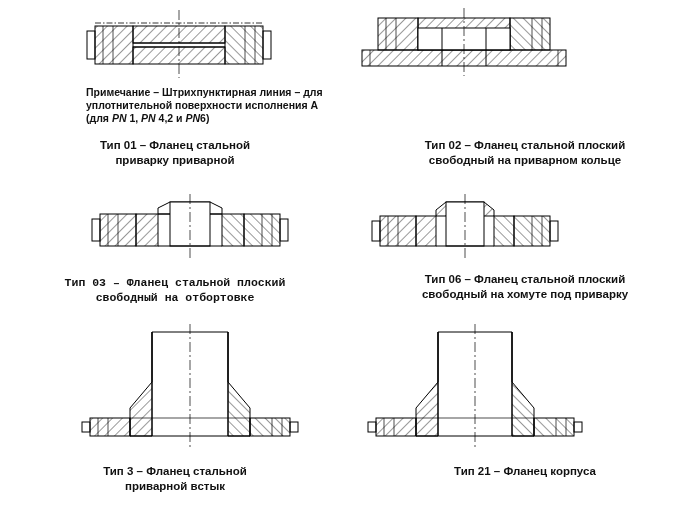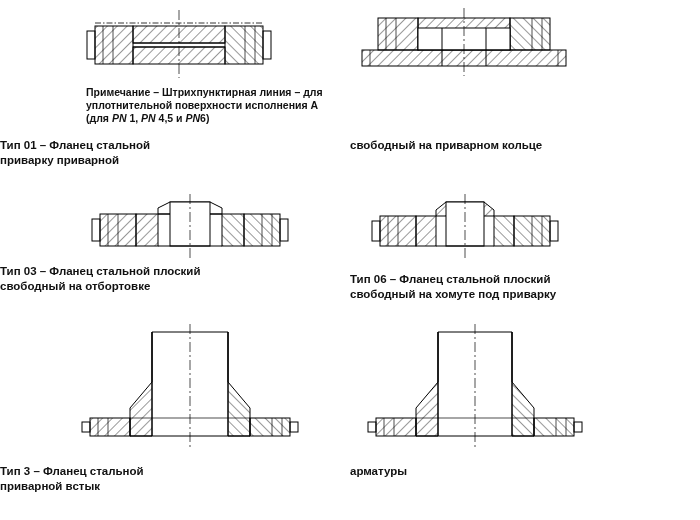--- a/index.html
+++ b/index.html
@@ -22,21 +22,21 @@
   }
   .cell {
     position: absolute;
     width: 350px;
   }
   .fig {
     position: relative;
     width: 350px;
   }
   .cap {
-    text-align: left;
+    text-align: center;
     font-size: 11.5px;
     line-height: 14.5px;
     font-weight: bold;
     color: #111;
   }
   .note {
     position: absolute;
     left: 86px;
     top: 86px;
     width: 270px;
@@ -126,29 +126,30 @@
 
         <line x1="114" y1="4" x2="114" y2="72" class="ctr"></line>
       </svg>
     </div>
   </div>
 
   <div class="note">
     <div>Примечание – Штрихпунктирная линия – для</div>
     <div>уплотнительной поверхности исполнения А</div>
     <div>
-      <span>(для </span><i>PN</i><span> 1, </span><i>PN</i><span> 4,5 и </span><i>PN</i><span>6)</span>
+      <span>(для </span><i>PN</i><span> 1, </span><i>PN</i><span> 4,2 и </span><i>PN</i><span>6)</span>
     </div>
   </div>
 
   <div class="cell cap" style="left:0px; top:138px;">
     <div>Тип 01 – Фланец стальной</div>
     <div>приварку приварной</div>
   </div>
   <div class="cell cap" style="left:350px; top:138px;">
+    <div>Тип 02 – Фланец стальной плоский</div>
     <div>свободный на приварном кольце</div>
   </div>
 
   <div class="cell" style="left:0px; top:192px;">
     <div class="fig">
       <svg width="350" height="70" viewBox="0 0 350 70">
 
         <rect x="100" y="22" width="36" height="32" fill="url(#h45a)" stroke="#000" stroke-width="1"></rect>
         <rect x="136" y="22" width="22" height="32" fill="url(#h45a)" stroke="#000" stroke-width="1"></rect>
 
@@ -194,21 +195,21 @@
         <line x1="38" y1="24" x2="38" y2="54" class="thin"></line>
         <line x1="48" y1="24" x2="48" y2="54" class="thin"></line>
         <line x1="182" y1="24" x2="182" y2="54" class="thin"></line>
         <line x1="192" y1="24" x2="192" y2="54" class="thin"></line>
 
         <line x1="115" y1="2" x2="115" y2="66" class="ctr"></line>
       </svg>
     </div>
   </div>
 
-  <div class="cell cap" style="left:0px; top:264px;">
+  <div class="cell cap" style="left:0px; top:276px;font-family:Liberation Mono, monospace;">
     <div>Тип 03 – Фланец стальной плоский</div>
     <div>свободный на отбортовке</div>
   </div>
   <div class="cell cap" style="left:350px; top:272px;">
     <div>Тип 06 – Фланец стальной плоский</div>
     <div>свободный на хомуте под приварку</div>
   </div>
 
   <div class="cell" style="left:0px; top:322px;">
     <div class="fig">
@@ -266,16 +267,16 @@
         <line x1="125" y1="2" x2="125" y2="126" class="ctr"></line>
       </svg>
     </div>
   </div>
 
   <div class="cell cap" style="left:0px; top:464px;">
     <div>Тип 3 – Фланец стальной</div>
     <div>приварной встык</div>
   </div>
   <div class="cell cap" style="left:350px; top:464px;">
-    <div>арматуры</div>
+    <div>Тип 21 – Фланец корпуса</div>
   </div>
 
 </div>
 
 </body></html>

